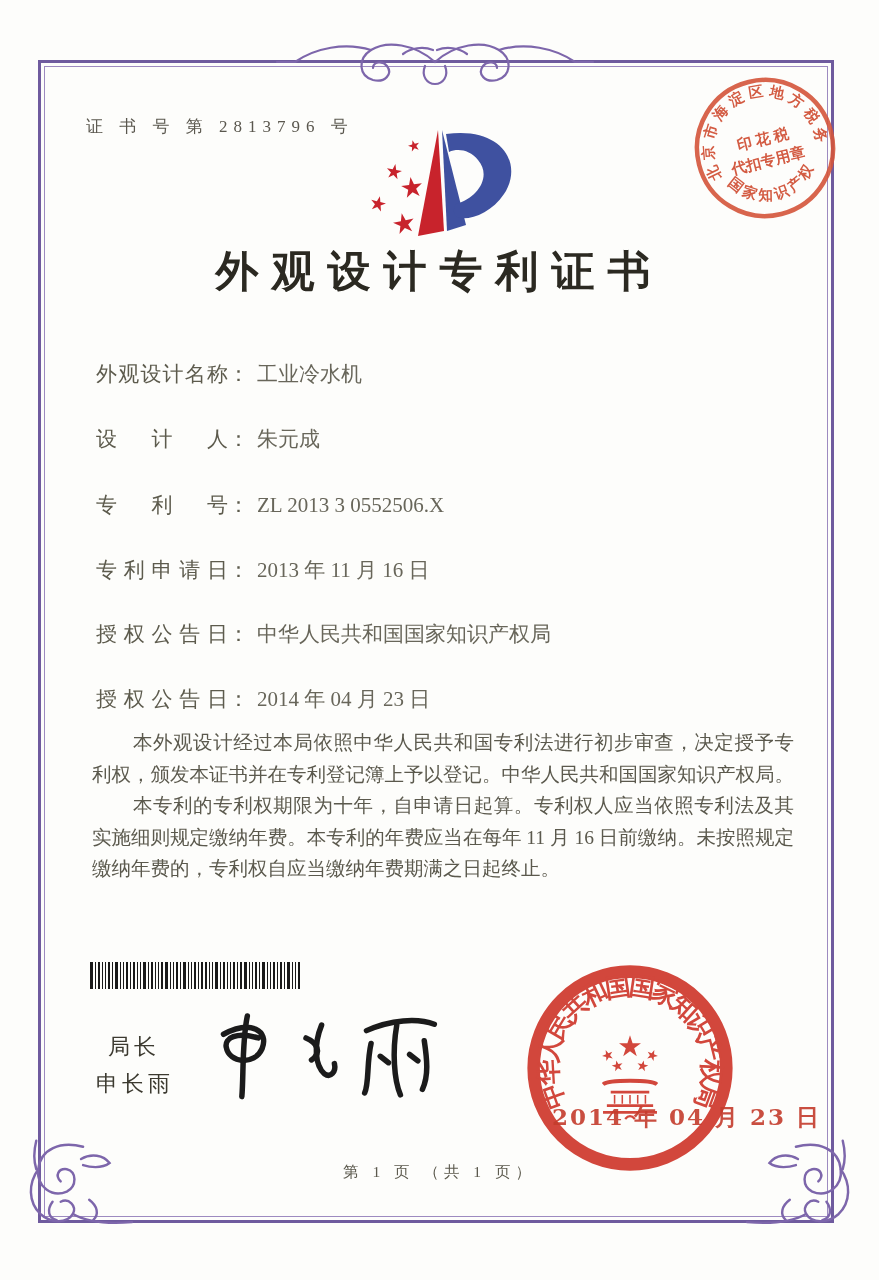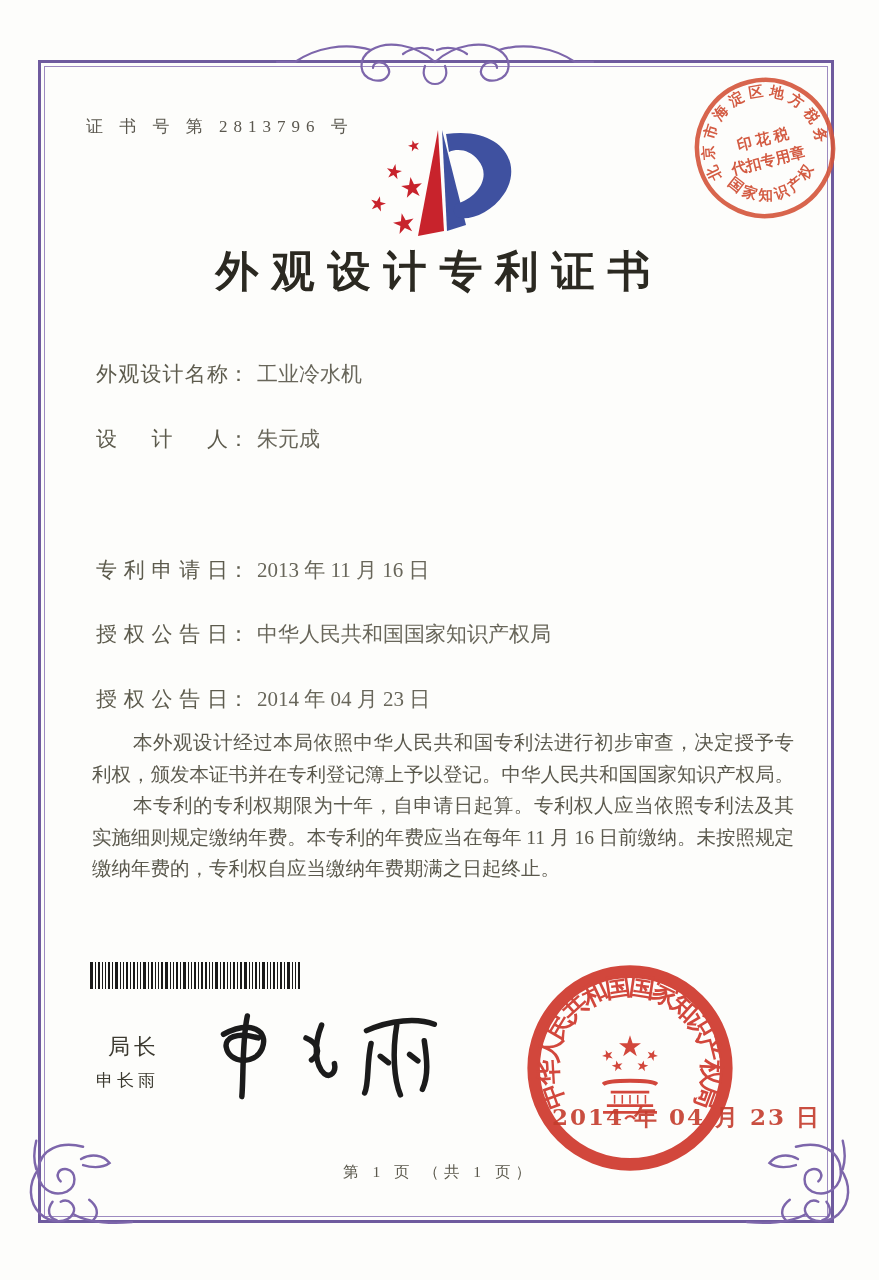--- a/index.html
+++ b/index.html
@@ -29,21 +29,21 @@
   .f0{top:360px}.f1{top:425px}.f2{top:491px}.f3{top:556px}.f4{top:620px}.f5{top:685px}
   
   .body-text{position:absolute;left:92px;top:727px;width:702px;font-size:19.5px;
     line-height:31.5px;text-align:justify;color:#5b594d;}
   .body-text p{margin:0;text-indent:2.1em;}
   
   .barcode{position:absolute;left:90px;top:962px;height:27px;display:flex;gap:2px;align-items:stretch;}
   .barcode span{display:block;background:#191919;}
   
   .director-title{position:absolute;left:96px;top:1032px;font-size:22px;letter-spacing:4px;color:#3c3a30;margin-left:12px;}
-  .director-name{position:absolute;left:96px;top:1069px;font-size:17px;letter-spacing:4px;color:#3c3a30;}
+  .director-name{position:absolute;left:96px;top:1069px;font-size:22px;letter-spacing:4px;color:#3c3a30;}
   .signature{position:absolute;left:196px;top:998px;width:275px;height:112px;}
   
   .seal{position:absolute;left:524px;top:962px;width:212px;height:212px;opacity:.93;}
   .seal-date{
     position:absolute;left:552px;top:1102px;font-size:23px;font-weight:600;
     letter-spacing:2px;color:#c43c2c;white-space:nowrap;
     font-family:"DejaVu Serif", serif;opacity:.9;
   }
   .tax-stamp{position:absolute;left:690px;top:73px;width:150px;height:150px;transform:rotate(-14deg);opacity:.9;}
   
@@ -110,20 +110,23 @@
     <use href="#star" transform="translate(52,100) scale(11) rotate(-12)" fill="#c8232c"></use>
   </svg>
 
   <div class="title">外观设计专利证书</div>
 
   <div class="field f1">
     <span class="flabel">设计人</span><span>：</span><span class="fvalue">朱元成</span>
   </div>
   <div class="field f0">
     <span class="flabel">外观设计名称</span><span>：</span><span class="fvalue">工业冷水机</span>
+  </div>
+  <div class="field f2">
+    <span class="flabel">专利号</span><span>：</span><span class="fvalue">ZL 2013 3 0552506.X</span>
   </div>
   <div class="field f3">
     <span class="flabel">专利申请日</span><span>：</span><span class="fvalue">2013 年 11 月 16 日</span>
   </div>
   <div class="field f4">
     <span class="flabel">授权公告日</span><span>：</span><span class="fvalue">中华人民共和国国家知识产权局</span>
   </div>
   <div class="field f5">
     <span class="flabel">授权公告日</span><span>：</span><span class="fvalue">2014 年 04 月 23 日</span>
   </div>

